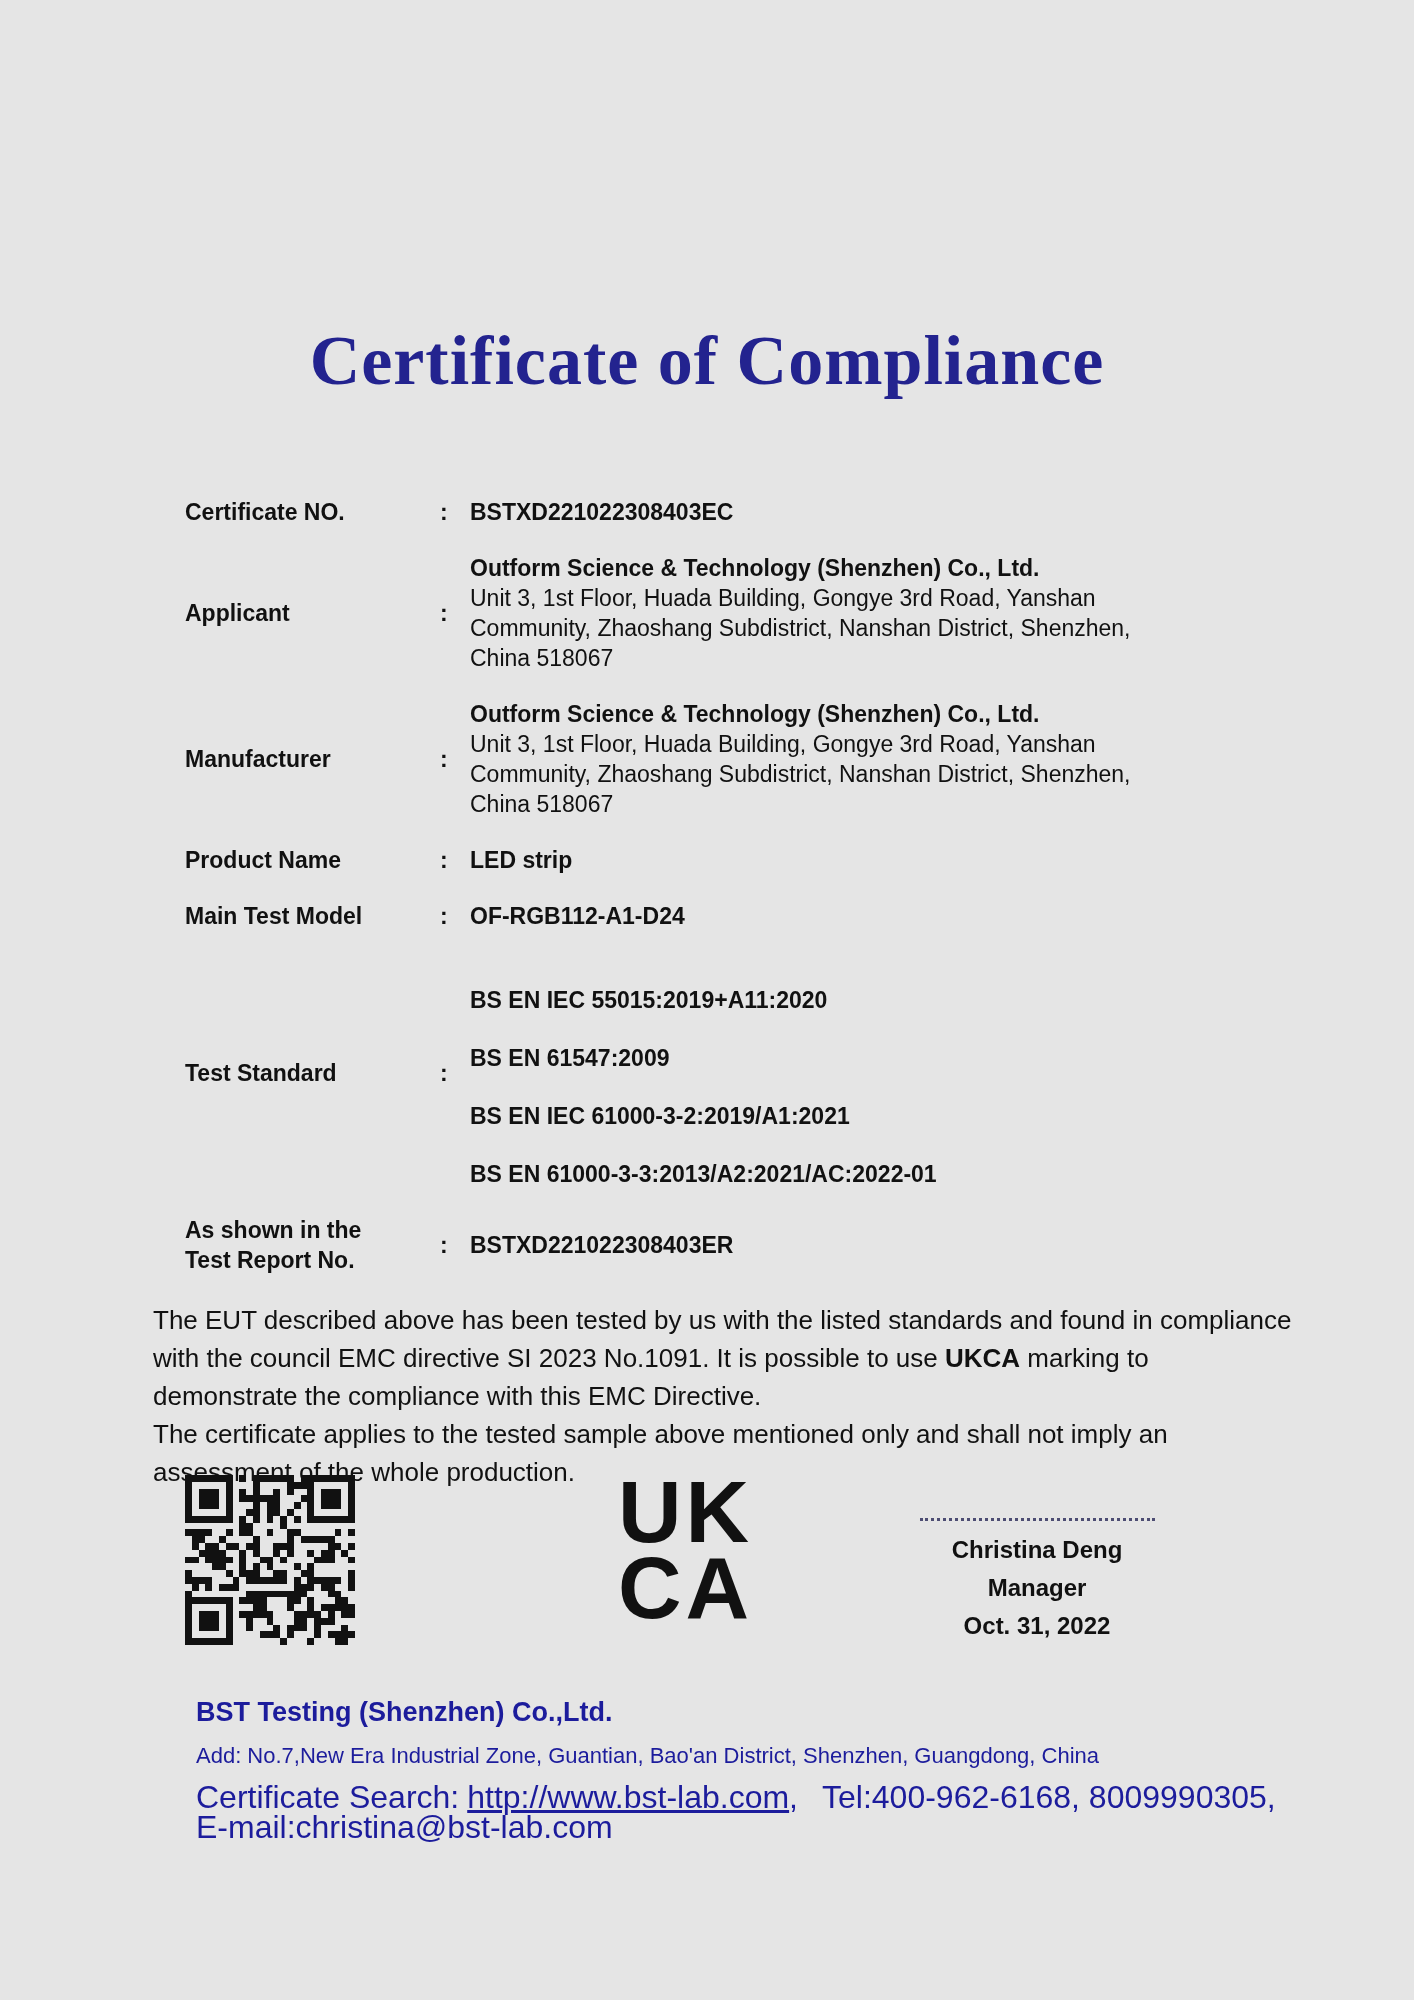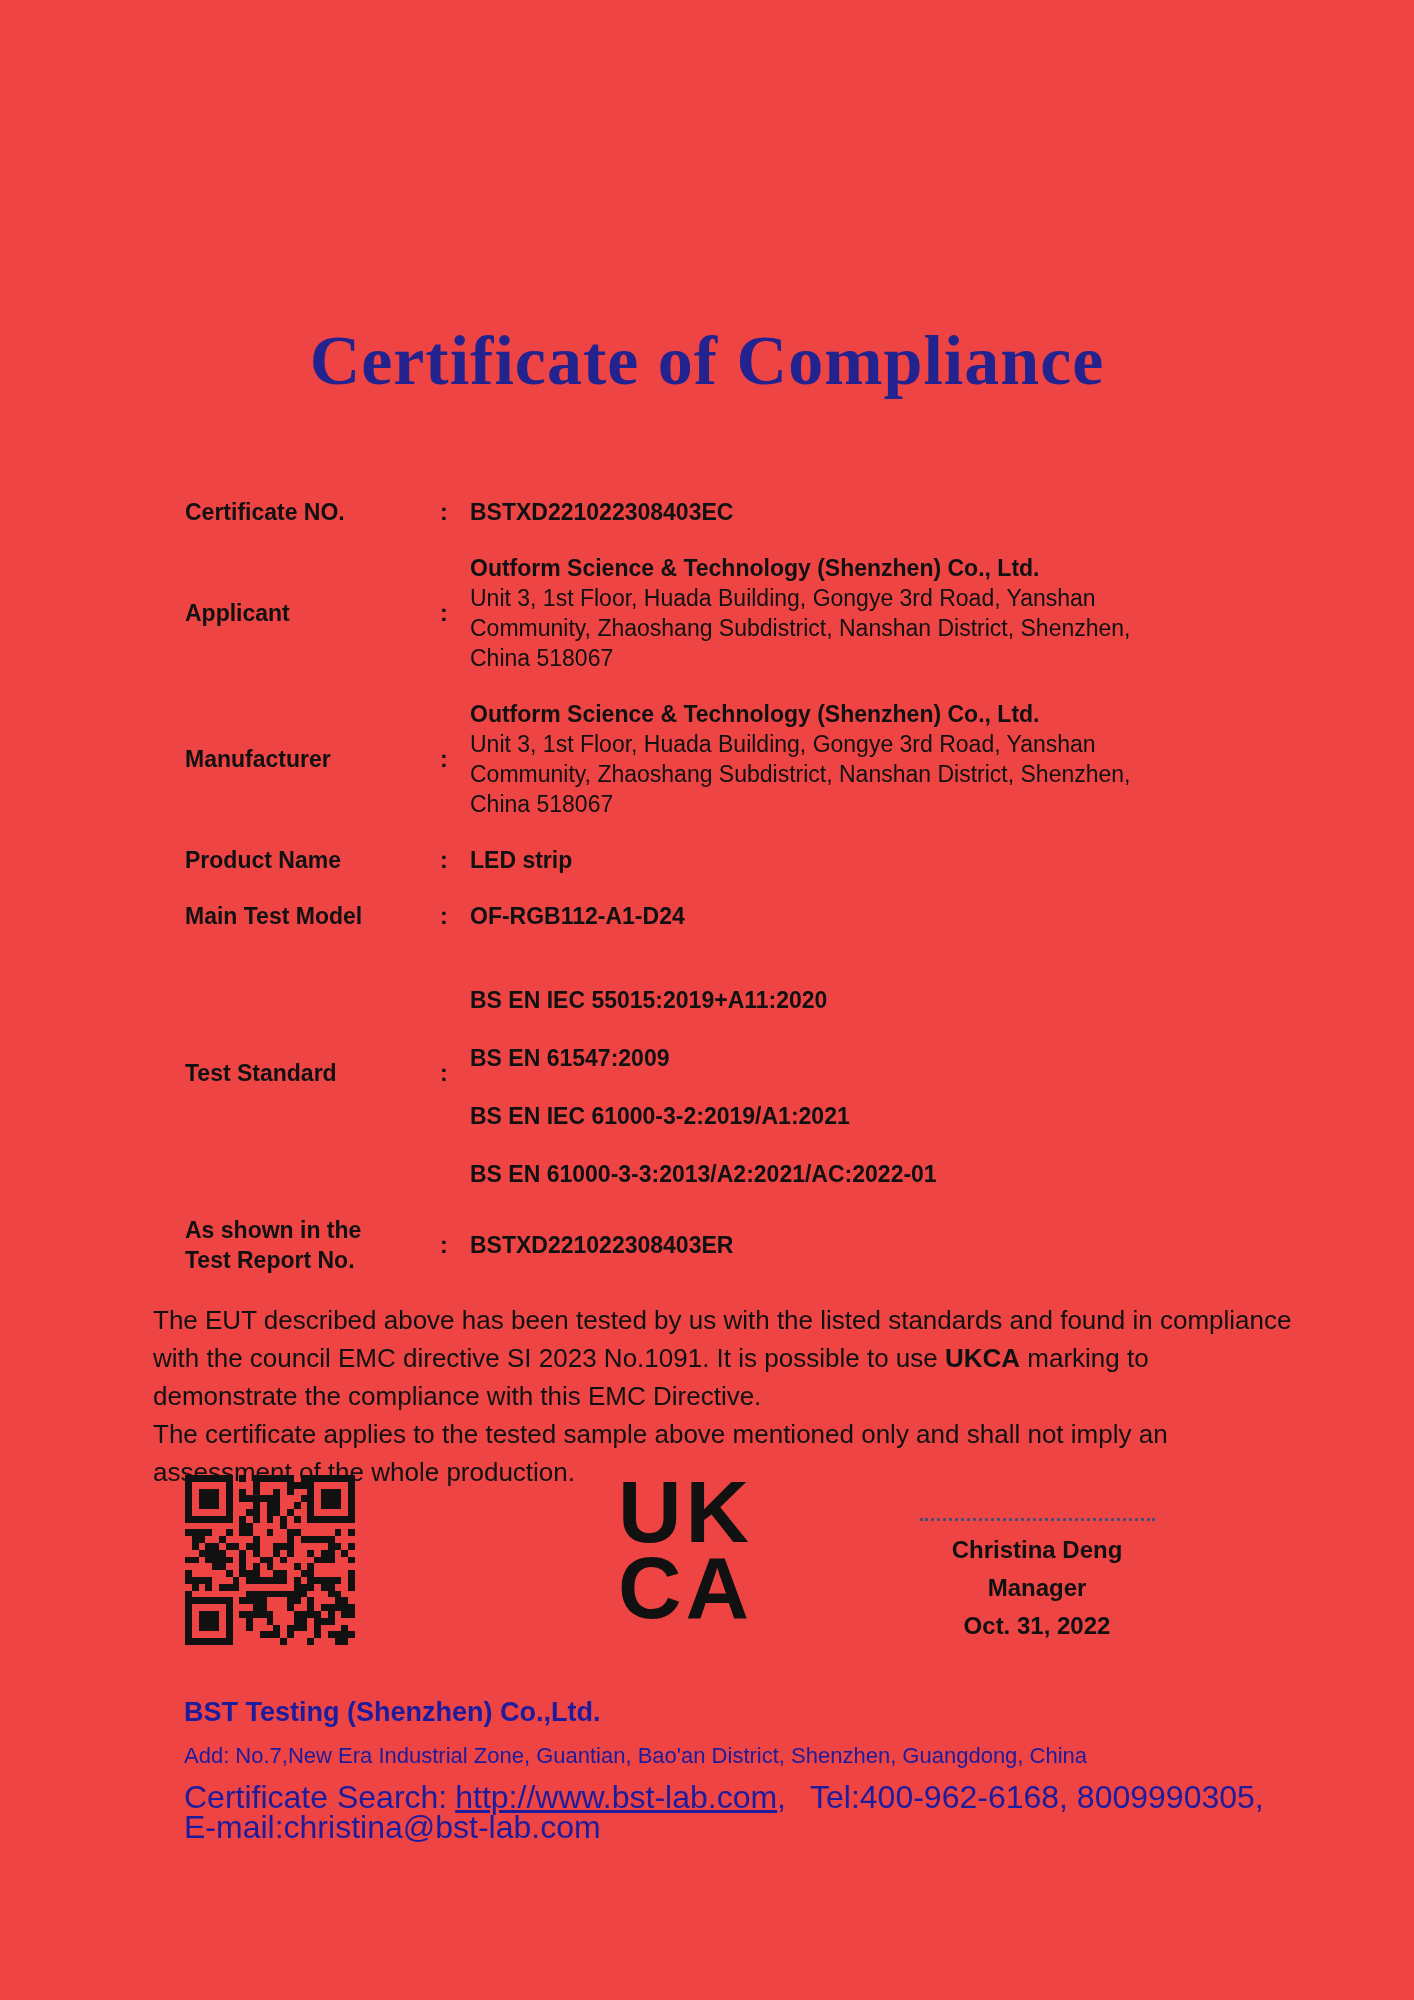--- a/index.html
+++ b/index.html
@@ -1,19 +1,19 @@
 <!DOCTYPE html>
 <html><head>
 <meta charset="utf-8">
 <style>
   html,body{margin:0;padding:0;background:#ffffff;}
   .page{
     position:relative;
     width:1414px;height:2000px;
-    background:#ef4444;
+    background:#e5e5e5;
     font-family:"Liberation Sans",sans-serif;
     color:#111111;
     overflow:hidden;
   }
   .title{
     margin:0;
     padding-top:326px;
     text-align:center;
     font-family:"Liberation Serif",serif;
     font-weight:bold;
@@ -46,21 +46,21 @@
     color:#111;transform:scaleY(0.98);transform-origin:top left;
   }
   .signature{
     position:absolute;left:916px;top:1504px;width:242px;text-align:center;
   }
   .signature-line{
     border:none;border-top:3px dotted #4d4d73;
     width:235px;margin:14px auto 10px auto;
   }
   .signature .sig-text{font-weight:bold;font-size:24px;line-height:38px;color:#111;}
-  .footer{position:absolute;left:184px;top:1695px;width:1100px;}
+  .footer{position:absolute;left:196px;top:1695px;width:1100px;}
   .footer-company{font-size:27px;font-weight:bold;color:#1c1c9c;line-height:34px;}
   .footer-address{font-size:22px;color:#1c1c9c;margin-top:13px;line-height:28px;}
   .footer-search{font-size:32px;color:#1c1c9c;margin-top:12px;line-height:30px;}
   .footer-search .url{text-decoration:underline;margin-left:8px;cursor:pointer;}
   .footer-search .contact{margin-left:24px;}
 </style>
 </head>
 <body>
 
 <div class="page">

